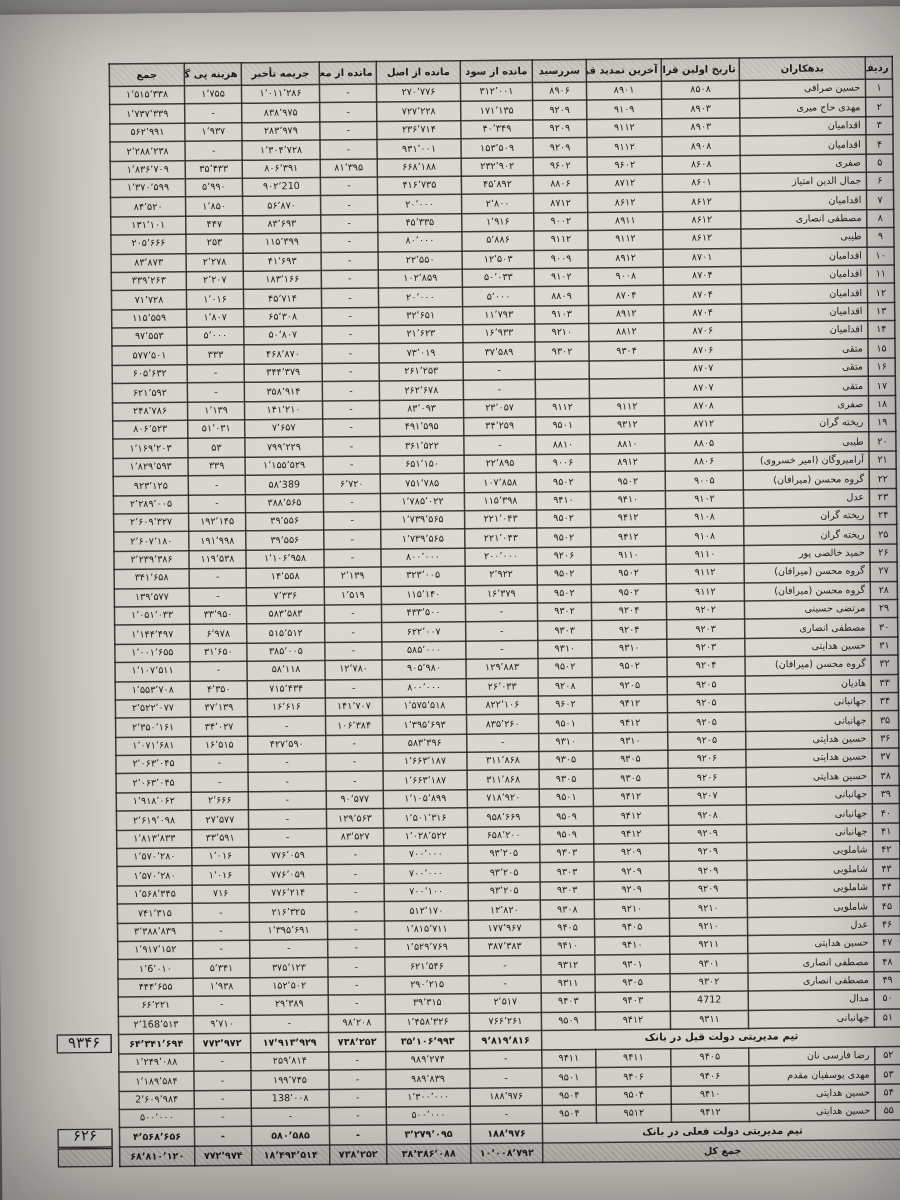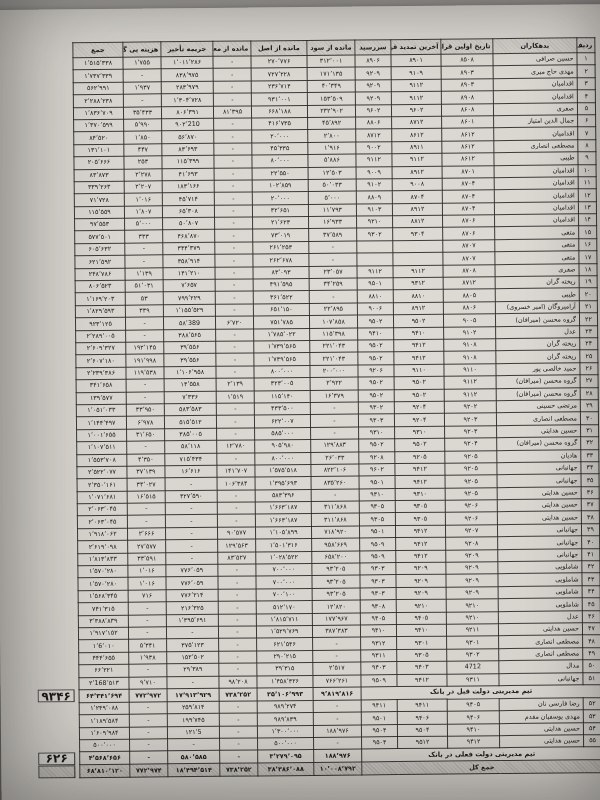--- a/index.html
+++ b/index.html
@@ -19,21 +19,21 @@
   th,td{border:1px solid rgba(32,31,29,.85);font-size:6.4px;line-height:1.05;
         height:11.4px;padding:0 2px;text-align:center;overflow:hidden;
         white-space:nowrap;font-family:"DejaVu Sans",sans-serif;}
   thead th{height:14px;font-weight:bold;font-size:6.6px;
         background:repeating-linear-gradient(45deg,#c6c3bd 0 1px,#d2cfc9 1px 3px);}
   td.name{text-align:right;padding-right:3px;}
   td.num{letter-spacing:0;}
   th.side,td.side{border:none;background:transparent;padding:0;}
   .side-box{height:11px;margin-right:4px;border:1px solid rgba(32,31,29,.9);
         display:flex;align-items:center;justify-content:center;
-        font-size:12px;font-weight:bold;background:rgba(255,255,255,.12);}
+        font-size:10px;font-weight:normal;background:rgba(255,255,255,.12);}
   .side-box.shaded{background:repeating-linear-gradient(45deg,#b3b0aa 0 1px,#c6c3bd 1px 3px);}
   tr.summary td{font-weight:bold;}
   tr.summary td.label{font-size:6.8px;}
   tr.total td{font-weight:bold;
         background:repeating-linear-gradient(45deg,#b5b2ac 0 1px,#c8c5bf 1px 3px);}
   tr.total td.side{background:transparent;}
 </style>
 </head>
 <body>
 
@@ -828,23 +828,23 @@
             </tr>
             <tr>
               <td class="num">۵۴</td>
               <td class="name">حسین هدایتی</td>
               <td class="num">۹۴۱۰</td>
               <td class="num">۹۵۰۴</td>
               <td class="num">۹۵۰۴</td>
               <td class="num">۱۸۸٬۹۷۶</td>
               <td class="num">۱٬۳۰۰٬۰۰۰</td>
               <td class="num">-</td>
-              <td class="num">۱۲۱٬5</td>
-              <td class="num">-</td>
-              <td class="num">۱٬۶۰۹٬۹۸۴</td>
+              <td class="num">138٬۰۰۸</td>
+              <td class="num">-</td>
+              <td class="num">2٬۶۰۹٬۹۸۴</td>
               <td class="side"></td>
             </tr>
             <tr>
               <td class="num">۵۵</td>
               <td class="name">حسین هدایتی</td>
               <td class="num">۹۴۱۲</td>
               <td class="num">۹۵۱۲</td>
               <td class="num">۹۵۰۴</td>
               <td class="num">-</td>
               <td class="num">۵۰۰٬۰۰۰</td>

